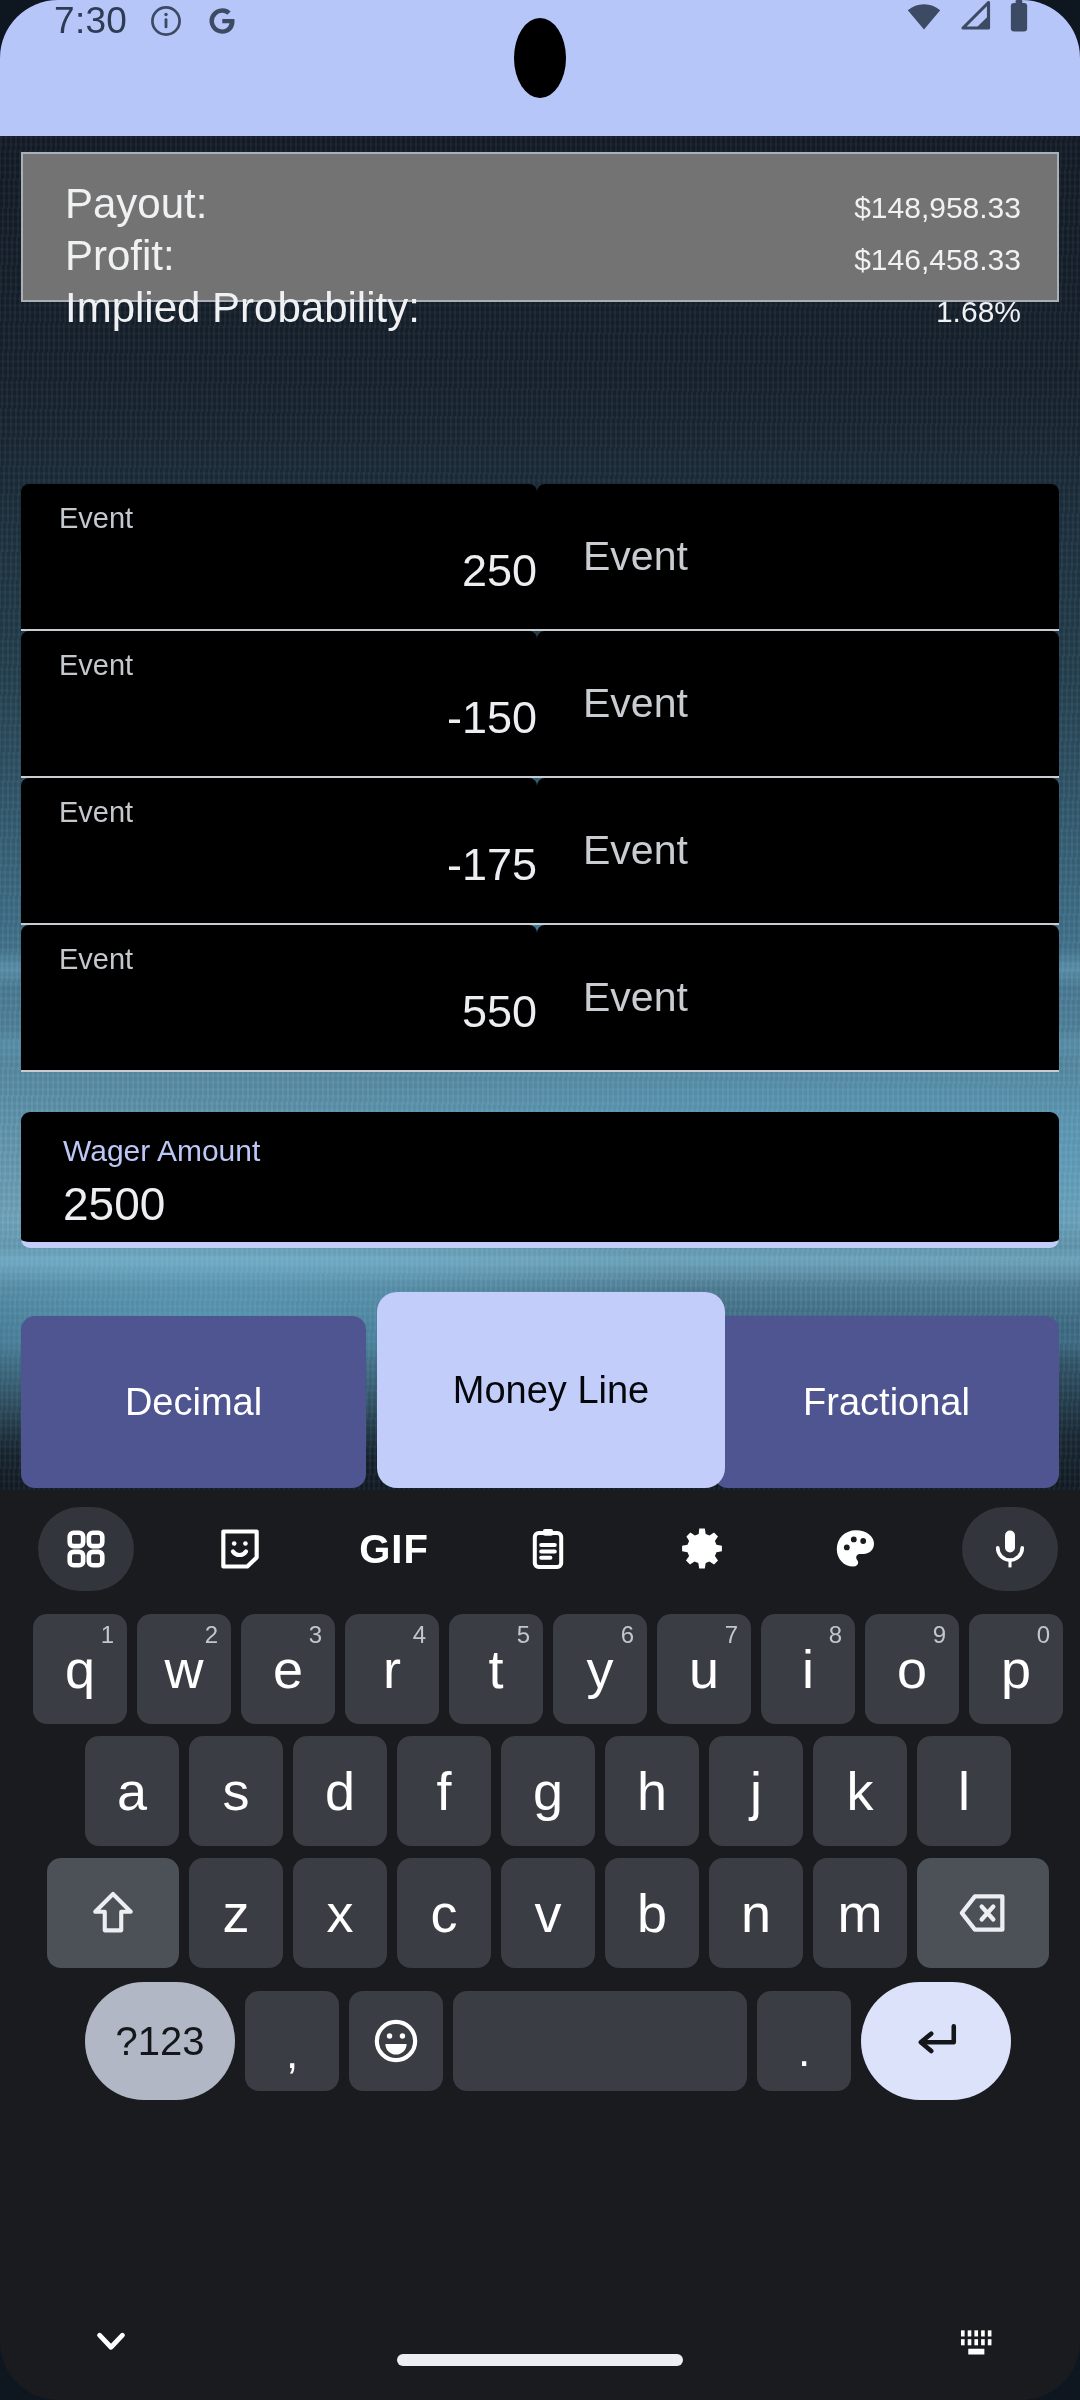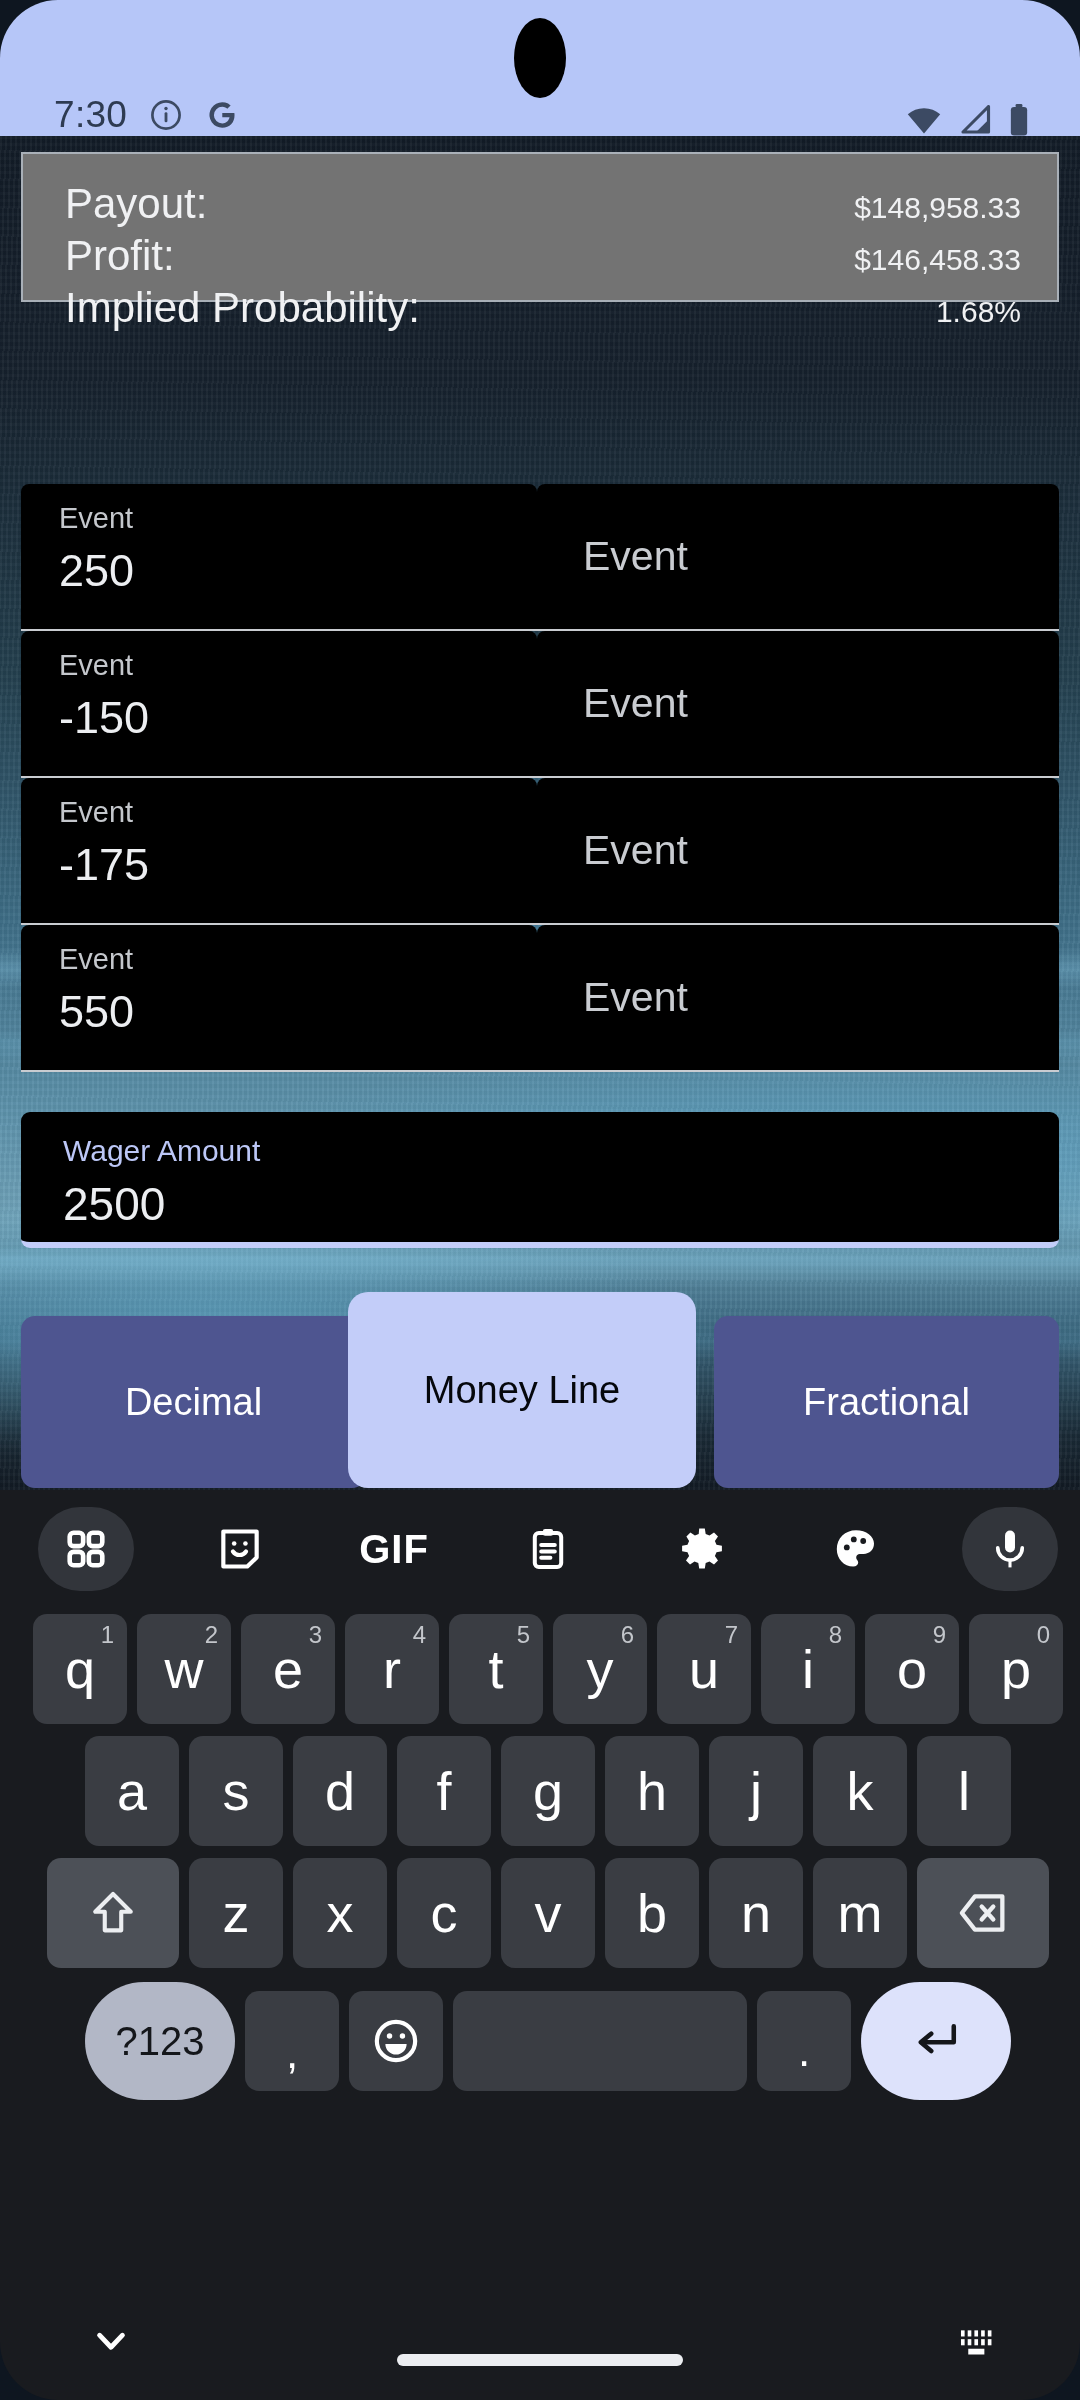--- a/index.html
+++ b/index.html
@@ -14,21 +14,21 @@
     width:1080px; height:2400px;
     background:#0e1620;
     overflow:hidden;
   }
 
   
   #statusbar{
     position:absolute; top:0; left:0; width:1080px; height:136px;
     background:#b6c6f8;
     border-top-left-radius:58px; border-top-right-radius:58px;
-    display:flex; align-items:flex-end;
+    display:flex; align-items:flex-start;
     z-index:40;
   }
   #sb-left{ display:flex; align-items:center; gap:22px; margin-left:54px; }
   #sb-time{ font-size:37px; color:#2e3b52; letter-spacing:.3px; }
   .sb-ico{ display:inline-flex; align-items:center; justify-content:center; }
   #sb-right{ position:absolute; right:50px; display:flex; align-items:center; gap:16px; }
   #punchhole{
     position:absolute; left:50%; top:18px; transform:translateX(-50%);
     width:52px; height:80px; border-radius:50%; background:#000;
   }
@@ -71,21 +71,21 @@
   .evrow{ display:flex; height:147px; }
   .evcell{
     background:#000;
     position:relative;
     border-bottom:2px solid #c9ccd1;
   }
   .evcell.left{ width:516px; border-top-left-radius:8px; border-top-right-radius:8px; padding:20px 0 0 38px; }
   .evcell.right{ width:522px; border-top-left-radius:8px; border-top-right-radius:8px;
                  display:flex; align-items:center; padding-left:46px; }
   .ev-label{ font-size:29px; color:#c4c7cc; line-height:1; margin-bottom:14px; }
-  .ev-value{ font-size:45px; color:#eceef1; line-height:1.05; }
+  .ev-value{ font-size:45px; color:#eceef1; line-height:1.05;text-align:right; }
   .ev-placeholder{ font-size:41px; color:#c9ccd1; }
 
   
   #wager{
     position:absolute; top:1112px; left:21px; width:1038px; height:136px;
     background:#000; border-radius:9px;
     border-bottom:6px solid #c3cdf9;
     padding:24px 0 0 42px;
     z-index:5;
   }
@@ -94,21 +94,21 @@
 
   
   #oddsbar{ position:absolute; top:1292px; left:21px; width:1028px; height:196px; z-index:5; }
   .oddbtn{
     position:absolute; display:flex; align-items:center; justify-content:center;
     font-size:38px; border-radius:14px;
   }
   .oddbtn.inactive{ background:#4e5590; color:#ffffff; top:24px; height:172px; }
   .oddbtn.active{ background:#c3cdf9; color:#05070c; top:0; height:196px; border-radius:20px; z-index:2; }
   #odd-0{ left:0; width:345px; }
-  #odd-1{ left:327px; width:348px; }
+  #odd-1{ left:356px; width:348px; }
   #odd-2{ left:693px; width:345px; }
 
   
   #keyboard{
     position:absolute; top:1490px; left:0; width:1080px; height:800px;
     background:#191b1f; z-index:20;padding-left:16px;
   }
   #kbtoolbar{ height:118px; display:flex; align-items:center; }
   .tbitem{
     display:flex; align-items:center; justify-content:center;

